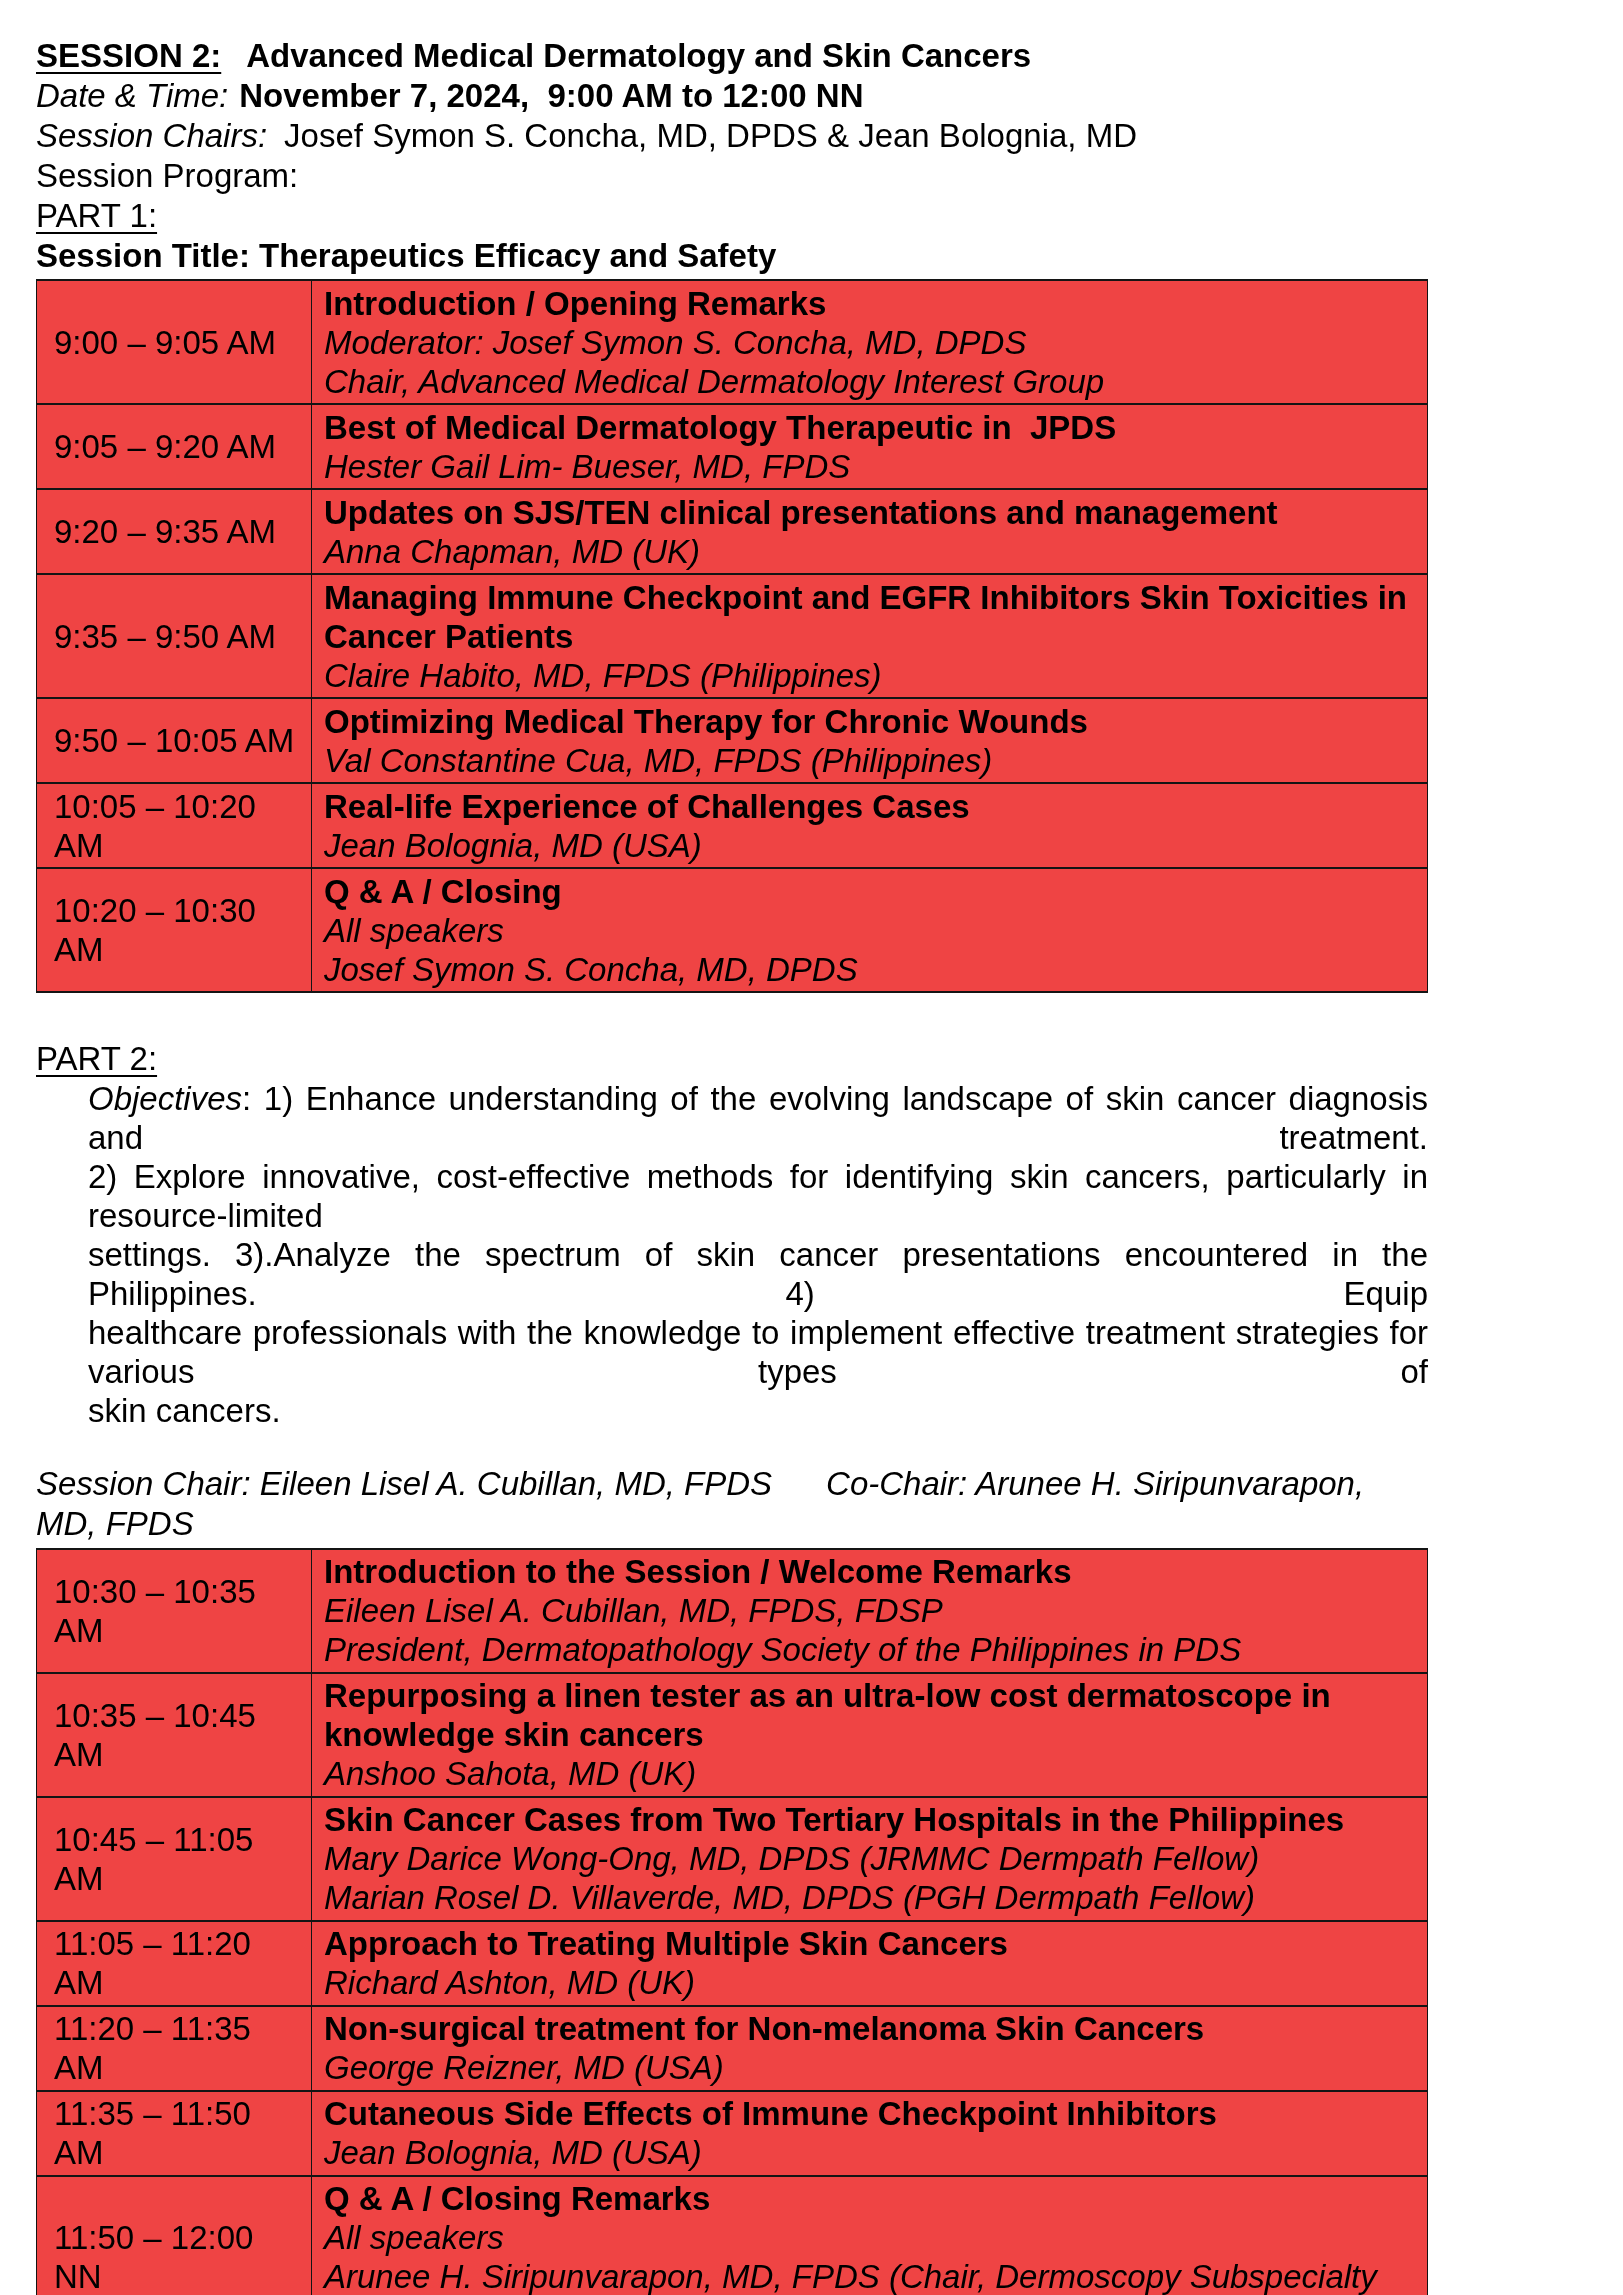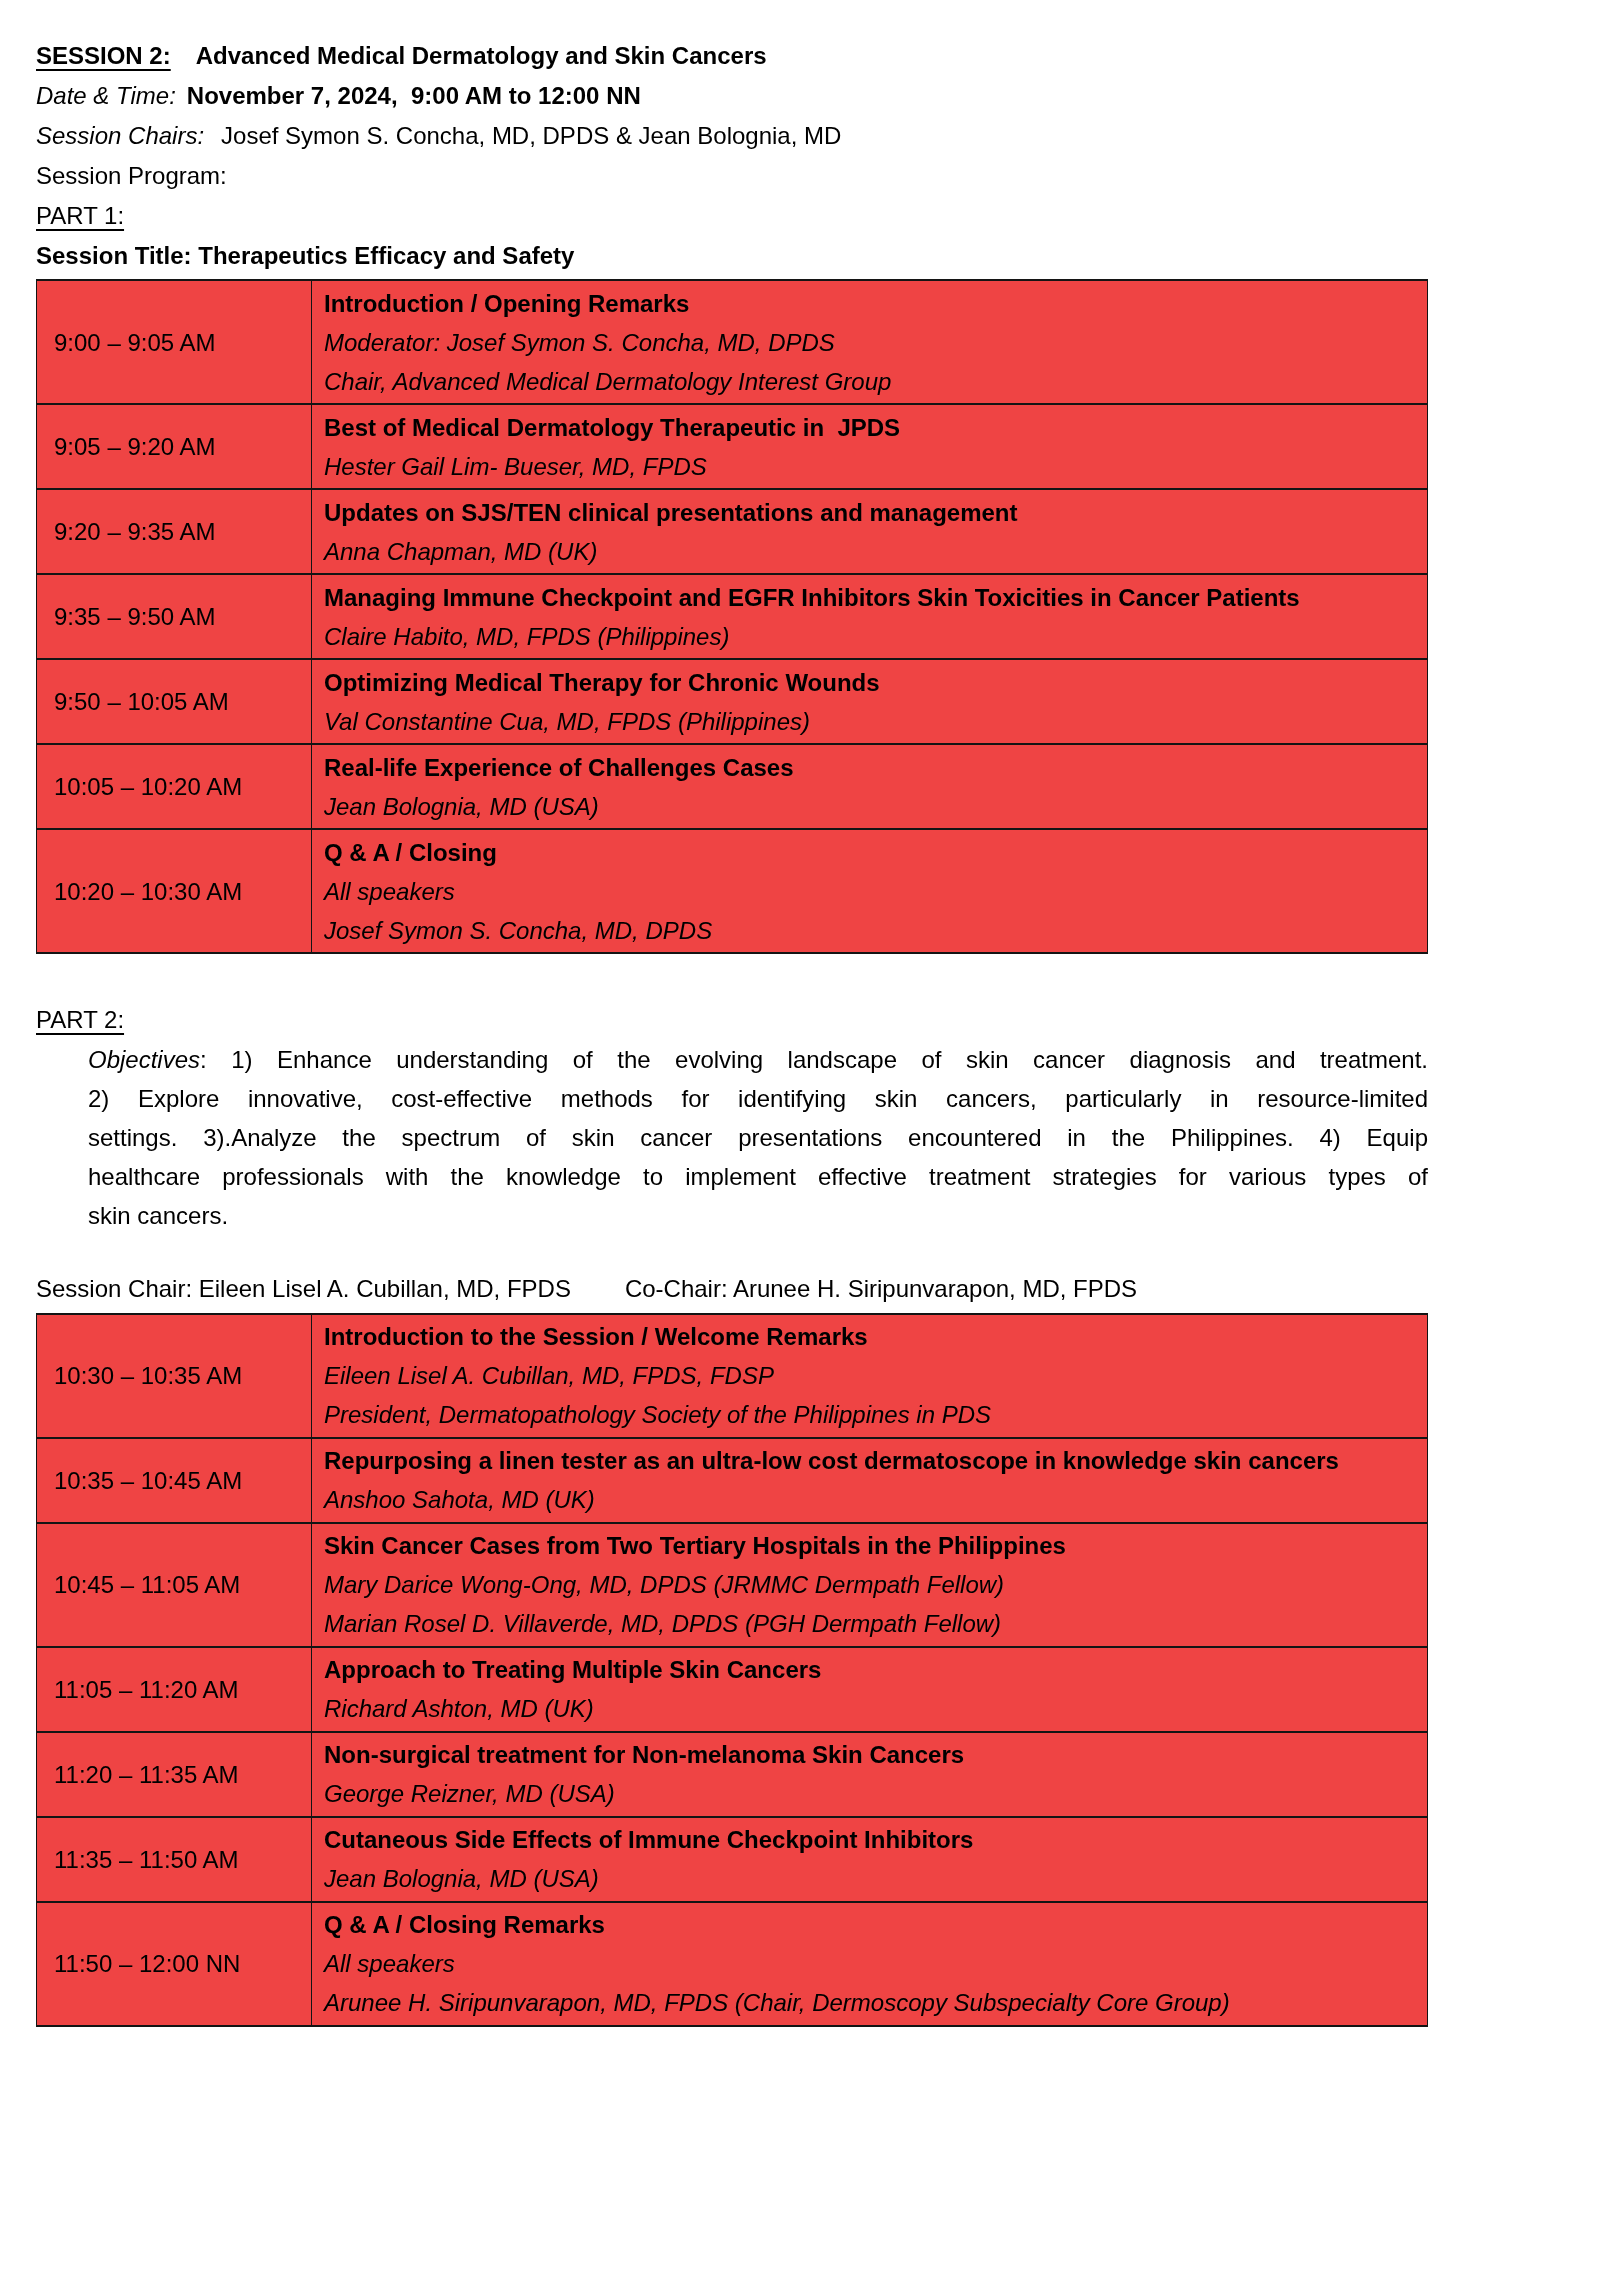--- a/index.html
+++ b/index.html
@@ -4,21 +4,21 @@
 <style>
   html, body { margin: 0; padding: 0; background: #ffffff; }
   .page {
     position: relative;
     width: 1464px;
     height: 2295px;
     background: #ffffff;
     box-sizing: border-box;
     padding: 36px 36px 0 36px;
     font-family: "Liberation Sans", "DejaVu Sans", sans-serif;
-    font-size: 24px;
+    font-size: 33px;
     color: #000000;
     overflow: hidden;
   }
   .hline { line-height: 40px; white-space: pre; }
   .b { font-weight: bold; }
   .i { font-style: italic; }
   .u { text-decoration: underline; text-decoration-thickness: 2.1px; text-underline-offset: 5px; }
   .gap   { margin-left: 11px; }
   .gap-w { margin-left: 25px; }
   .gap-c { margin-left: 17px; }
@@ -38,21 +38,21 @@
     vertical-align: middle;
   }
   td.time  { width: 275px; padding: 1.7px 6.8px 1.7px 17px; line-height: 39px; }
   td.topic { padding: 2.5px 10px 2.5px 12px; }
   .tl { line-height: 39px; }
 
   .part-label { margin-top: 46px; line-height: 40px; }
   .obj-wrap { margin-left: 52px; }
   .obj-line { line-height: 39px; text-align: justify; }
   .obj-line.just { text-align-last: justify; }
-  .chairline { margin-top: 34px; margin-bottom: 1.7px; line-height: 40px; }
+  .chairline { margin-top: 34px; margin-bottom: 1.7px; line-height: 40px; font-style: italic; }
   .cochair { margin-left: 54px; }
 </style>
 </head>
 <body>
 
 <div class="page">
 
   <div class="hline"><span class="b u">SESSION 2:</span><span class="b gap-w">Advanced Medical Dermatology and Skin Cancers</span></div>
 
   <div class="hline"><span class="i">Date &amp; Time:</span><span class="b gap">November 7, 2024,&nbsp; 9:00 AM to 12:00 NN</span></div>

